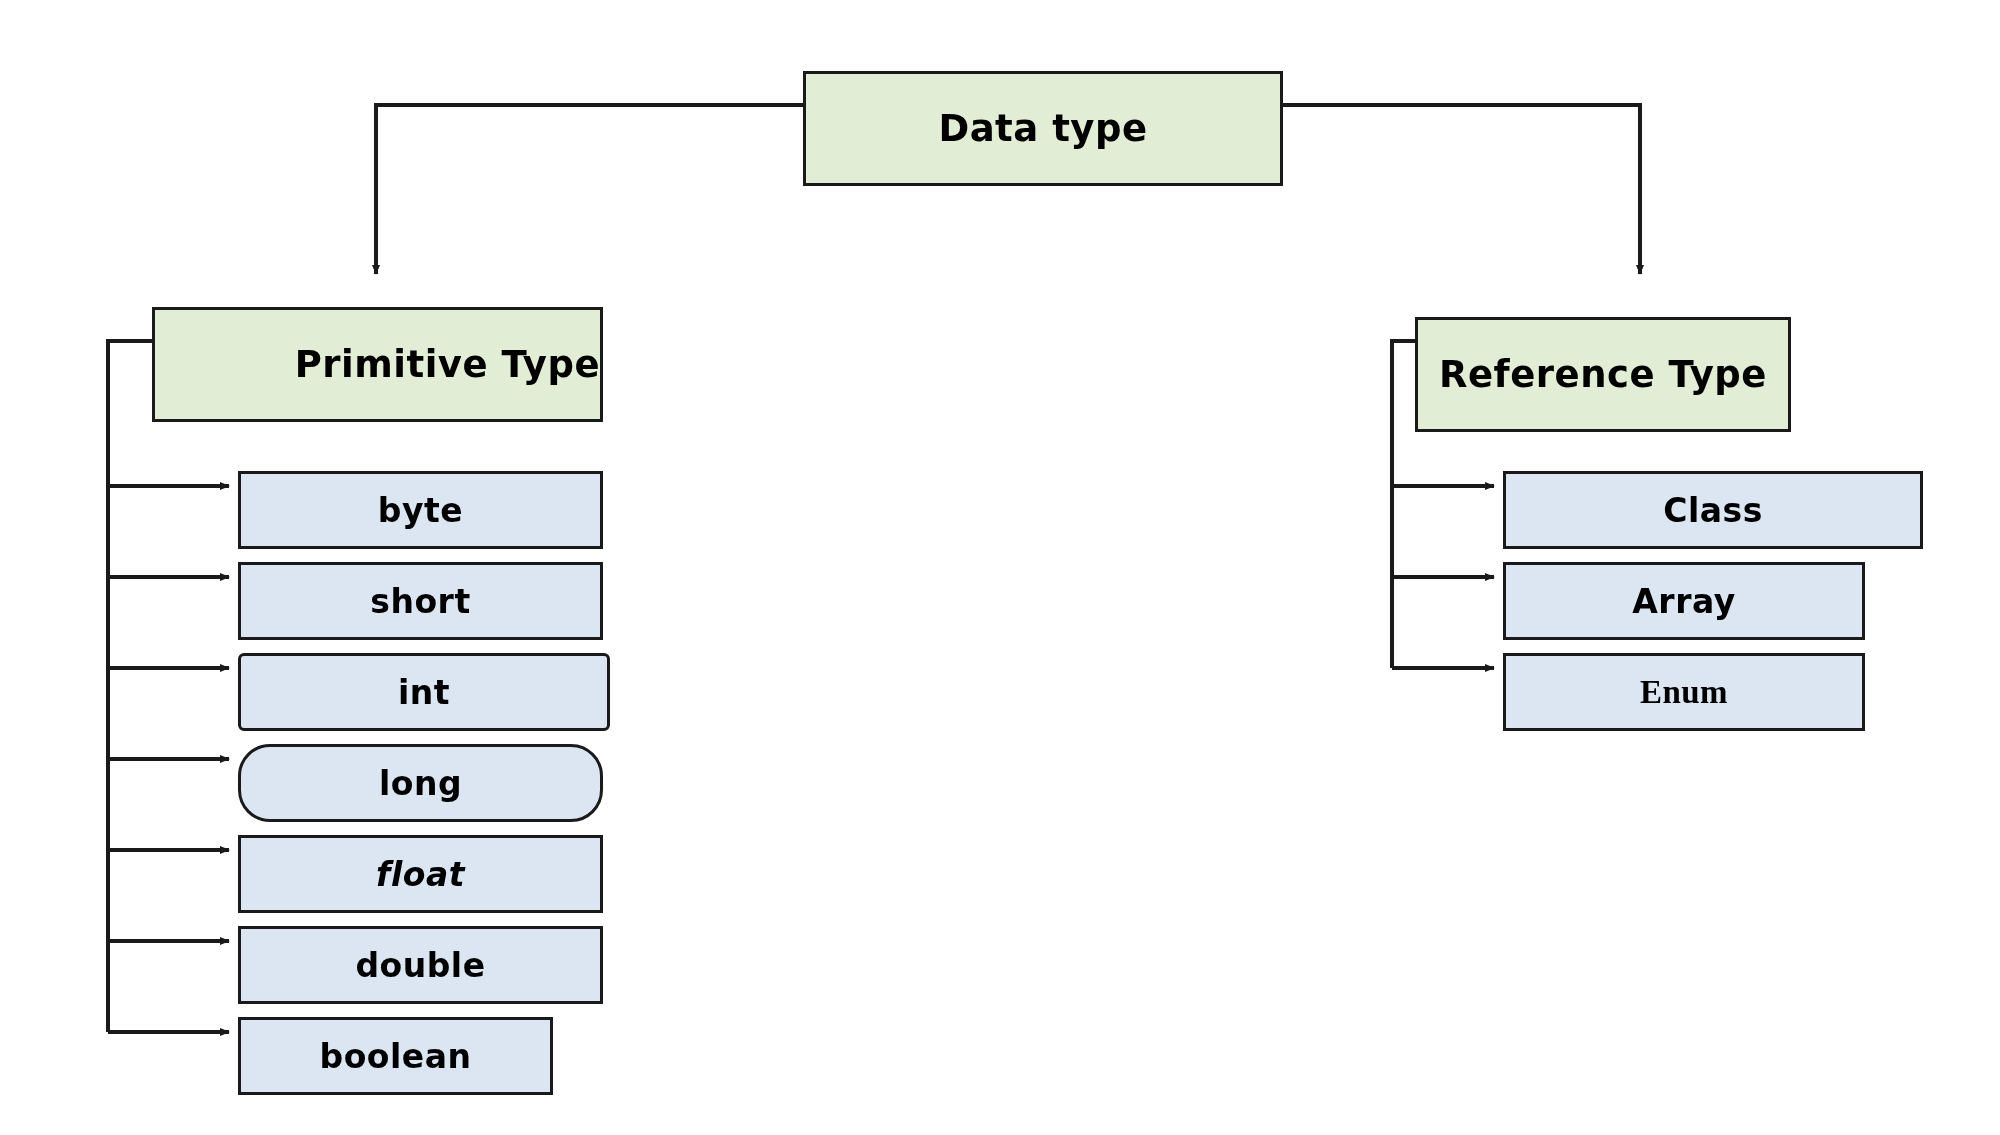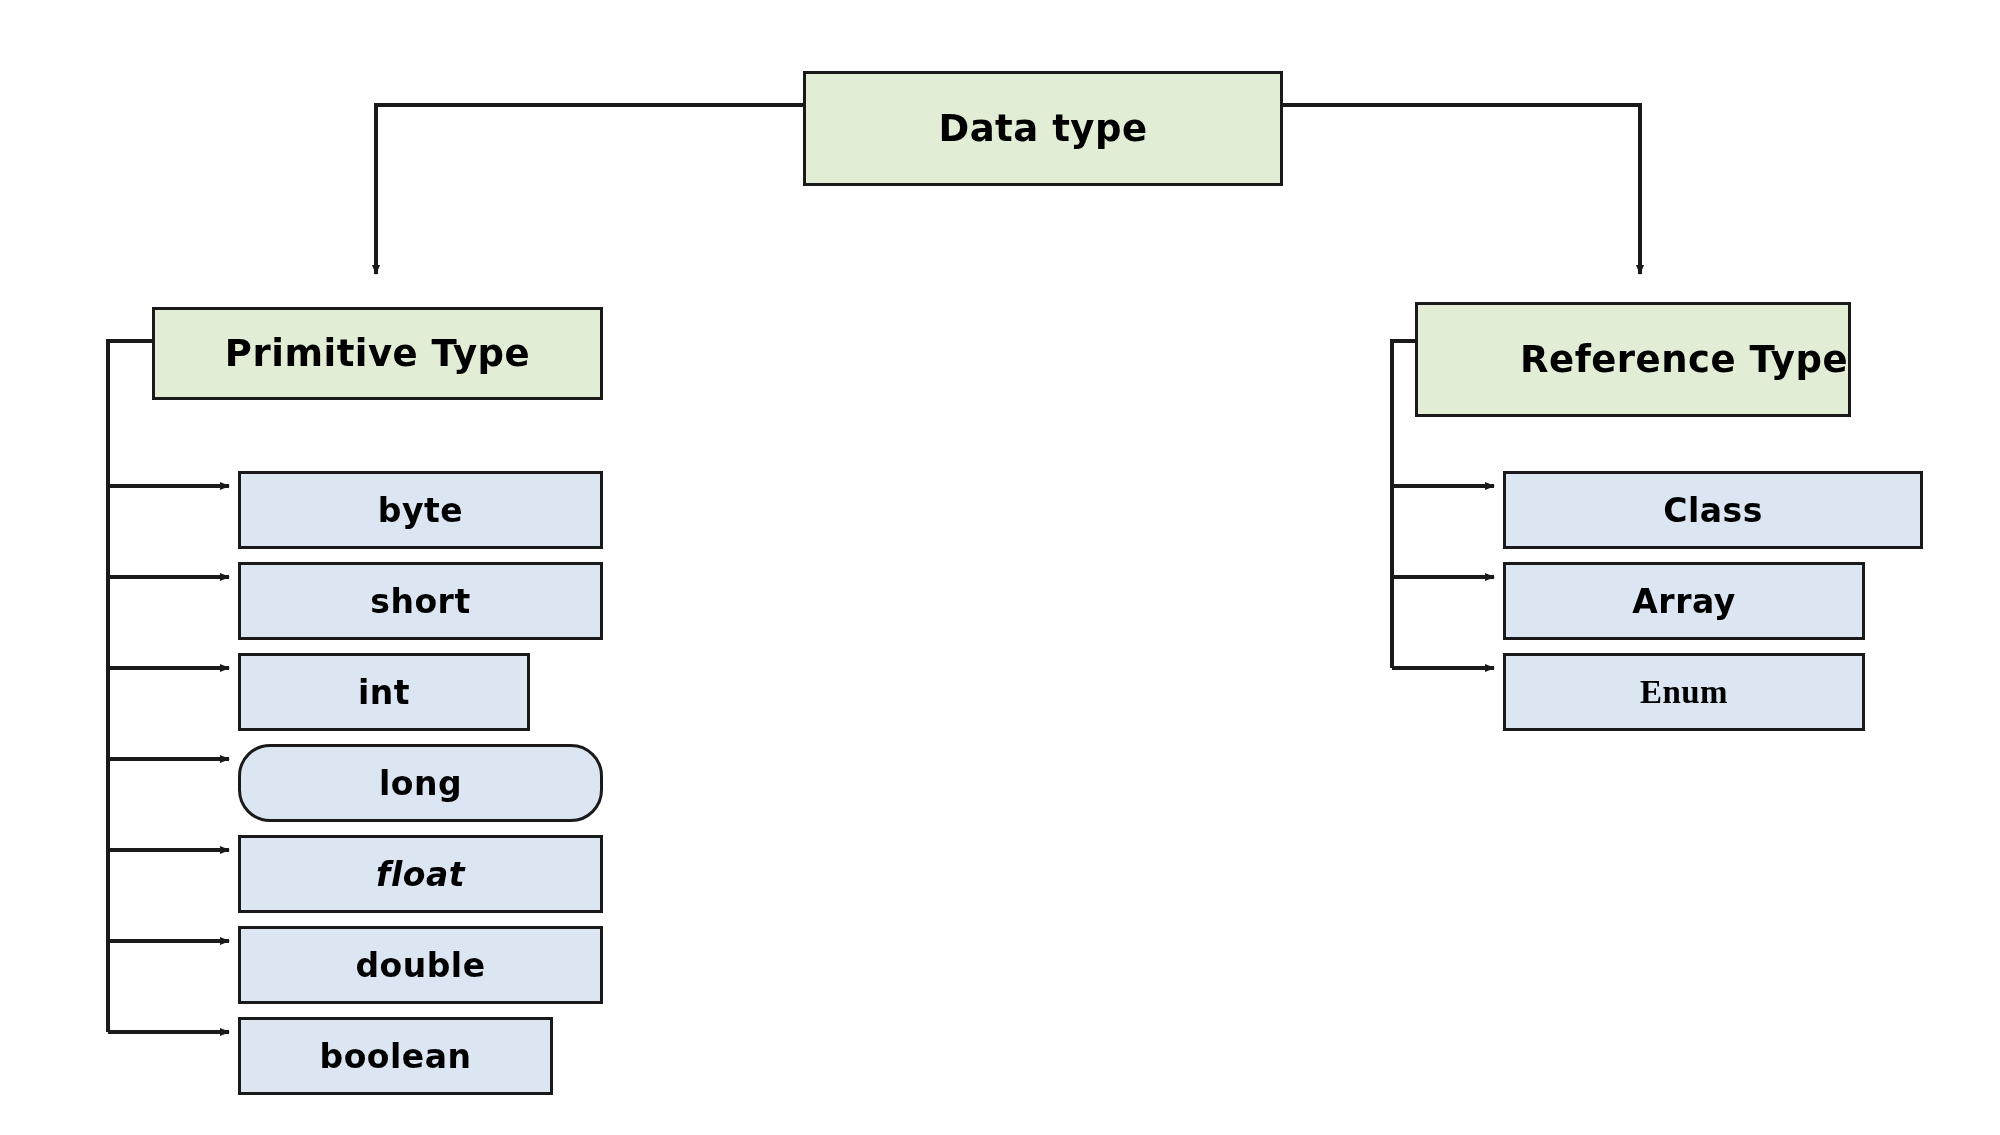--- a/index.html
+++ b/index.html
@@ -81,45 +81,45 @@
         <path d="M1392,486 H1494" marker-end="url(#arrowhead)"></path>
         <path d="M1392,577 H1494" marker-end="url(#arrowhead)"></path>
         <path d="M1392,668 H1494" marker-end="url(#arrowhead)"></path>
       </g>
   </svg>
 
   <div id="nodes">
       <div class="node root" style="left: 803px; top: 47px; width: 480px; height: 115px;">
         <span>Data type</span>
       </div>
-      <div class="node branch" style="left: 152px; top: 283px; width: 451px; height: 93px;">
+      <div class="node branch" style="left: 152px; top: 283px; width: 451px; height: 115px; justify-content: flex-end;">
         <span>Primitive Type</span>
       </div>
       <div class="node leaf" style="left: 238px; top: 447px; width: 365px; height: 78px;">
         <span>byte</span>
       </div>
       <div class="node leaf" style="left: 238px; top: 538px; width: 365px; height: 78px;">
         <span>short</span>
       </div>
-      <div class="node leaf" style="left: 238px; top: 629px; width: 292px; height: 78px;">
+      <div class="node leaf" style="left: 238px; top: 629px; width: 372px; height: 78px; border-radius: 6px;">
         <span>int</span>
       </div>
       <div class="node leaf" style="left: 238px; top: 720px; width: 365px; height: 78px; border-radius: 32px;">
         <span>long</span>
       </div>
       <div class="node leaf" style="left: 238px; top: 811px; width: 365px; height: 78px; font-style: italic;">
         <span>float</span>
       </div>
       <div class="node leaf" style="left: 238px; top: 902px; width: 365px; height: 78px;">
         <span>double</span>
       </div>
       <div class="node leaf" style="left: 238px; top: 993px; width: 315px; height: 78px;">
         <span>boolean</span>
       </div>
-      <div class="node branch" style="left: 1415px; top: 278px; width: 436px; height: 115px; justify-content: flex-end;">
+      <div class="node branch" style="left: 1415px; top: 293px; width: 376px; height: 115px;">
         <span>Reference Type</span>
       </div>
       <div class="node leaf" style="left: 1503px; top: 447px; width: 420px; height: 78px;">
         <span>Class</span>
       </div>
       <div class="node leaf" style="left: 1503px; top: 538px; width: 362px; height: 78px;">
         <span>Array</span>
       </div>
       <div class="node leaf" style="left: 1503px; top: 629px; width: 362px; height: 78px; font-family: Liberation Serif, serif;">
         <span>Enum</span>

